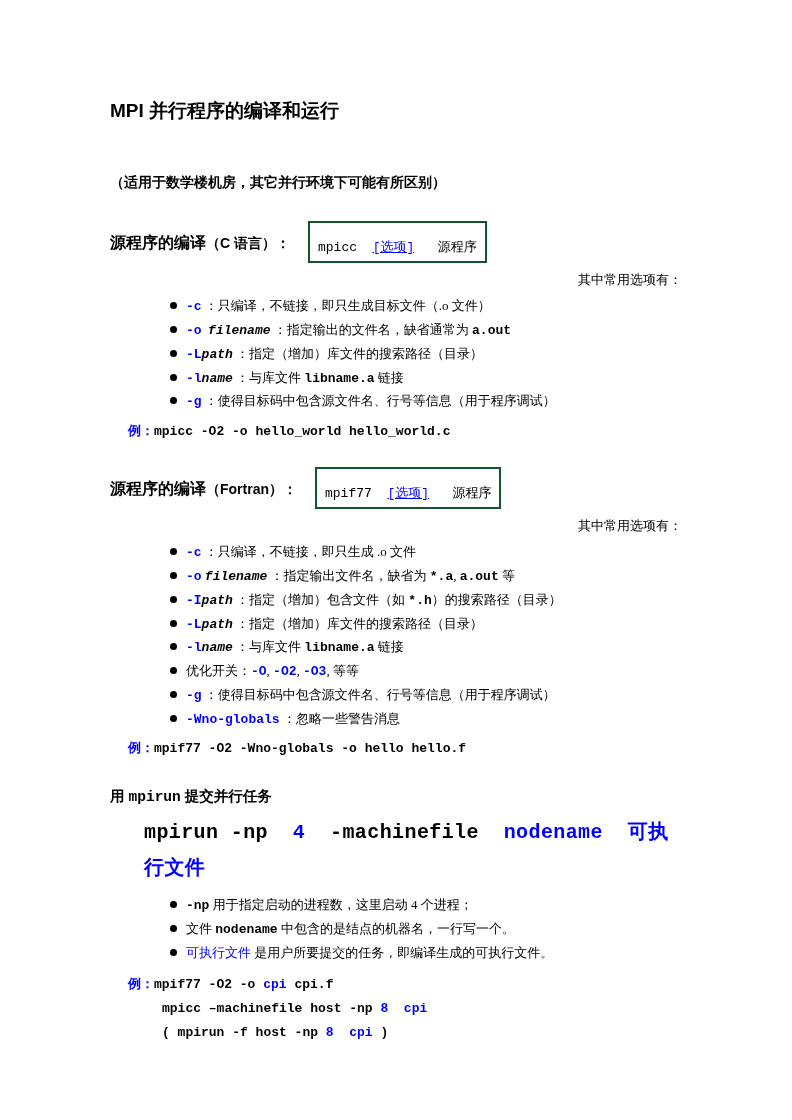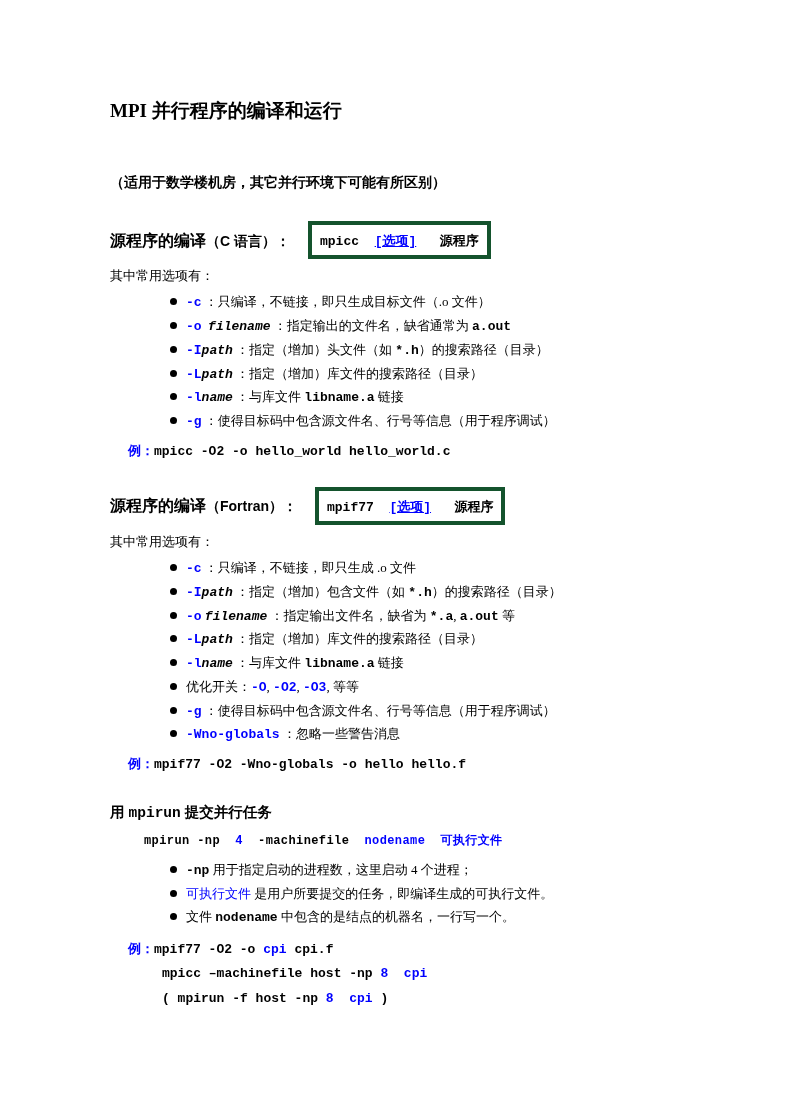--- a/index.html
+++ b/index.html
@@ -12,21 +12,21 @@
       color: #000;
       padding: 95px 110px 60px 110px;
       line-height: 1.7;
     }
     .mono { font-family: "Courier New", Consolas, monospace; font-weight: bold; }
     .blue { color: #0000ff; }
     h1 {
       font-size: 19px;
       font-weight: bold;
       margin-bottom: 10px;
-      font-family: Liberation Serif, serif;
+      font-family: Liberation Sans, sans-serif;
     }
     .subtitle {
       font-size: 14px;
       font-weight: bold;
       margin-bottom: 26px;
       font-family: "SimHei", "Heiti SC", sans-serif;
       margin-top: 44px;
     }
     .sect-row {
       display: flex;
@@ -34,28 +34,28 @@
       margin-bottom: 6px;
       gap: 18px;
     }
     .sect-head {
       font-size: 16px;
       font-weight: bold;
       font-family: "SimHei", "Heiti SC", sans-serif;
     }
     .sect-head .paren { font-size: 14px; }
     .boxcmd {
-      border: 4px solid #14532d;
-      padding: 6px 8px 2px 8px;
+      border: 2px solid #14532d;
+      padding: 14px 8px 2px 8px;
       font-family: "Courier New", Consolas, monospace;
-      font-weight: bold;
+      font-weight: normal;
       font-size: 13px;
       display: inline-block;
     }
-    .intro { margin: 2px 0 4px 0; }
+    .intro { margin: 2px 0 4px 12px; text-align: right; }
     ul.bullets {
       list-style: none;
       margin: 0 0 6px 60px;
     }
     ul.bullets li {
       position: relative;
       padding-left: 16px;
       line-height: 1.75;
     }
     ul.bullets li::before {
@@ -77,21 +77,21 @@
     .example-label { color: #0000ff; font-family: "SimSun", serif; }
     .sect3-head {
       font-size: 14.5px;
       font-weight: bold;
       font-family: "SimHei", "Heiti SC", sans-serif;
       margin-bottom: 4px;
     }
     .cmdline {
       font-family: "Courier New", Consolas, monospace;
       font-weight: bold;
-      font-size: 12px;
+      font-size: 20px;
       margin: 0 0 8px 34px;
       letter-spacing: 0.4px;
     }
     .ex3 {
       margin: 8px 0 0 18px;
       font-family: "Courier New", Consolas, monospace;
       font-weight: bold;
       font-size: 13px;
       line-height: 1.85;
     }
@@ -110,60 +110,59 @@
     <span>源程序的编译</span><span class="paren">（C 语言）：</span>
   </div>
   <div class="boxcmd">
     <span>mpicc</span>&nbsp;&nbsp;<span class="blue underline">[选项]</span>&nbsp;&nbsp;&nbsp;<span>源程序</span>
   </div>
 </div>
 <div class="intro">其中常用选项有：</div>
 <ul class="bullets">
   <li><span class="blue mono">-c</span><span> ：只编译，不链接，即只生成目标文件（.o 文件）</span></li>
   <li><span class="blue mono">-o</span> &nbsp;<span class="mono italic">filename</span><span> ：指定输出的文件名，缺省通常为 </span><span class="mono">a.out</span></li>
-  <li><span class="blue mono">-I</span><span class="mono italic">path</span><span> ：指定（增加）头文件（如 </span><span class="mono">*.h</span><span>）的搜索路径（目录）</span></li>
   <li><span class="blue mono">-L</span><span class="mono italic">path</span><span> ：指定（增加）库文件的搜索路径（目录）</span></li>
   <li><span class="blue mono">-l</span><span class="mono italic">name</span><span> ：与库文件 </span><span class="mono">libname.a</span><span> 链接</span></li>
   <li><span class="blue mono">-g</span><span> ：使得目标码中包含源文件名、行号等信息（用于程序调试）</span></li>
 </ul>
 <div class="example">
   <span class="example-label">例：</span><span>mpicc -O2  -o hello_world  hello_world.c</span>
 </div>
 
 <div class="sect-row">
   <div class="sect-head">
     <span>源程序的编译</span><span class="paren">（Fortran）：</span>
   </div>
   <div class="boxcmd">
     <span>mpif77</span>&nbsp;&nbsp;<span class="blue underline">[选项]</span>&nbsp;&nbsp;&nbsp;<span>源程序</span>
   </div>
 </div>
 <div class="intro">其中常用选项有：</div>
 <ul class="bullets">
   <li><span class="blue mono">-c</span><span> ：只编译，不链接，即只生成 .o 文件</span></li>
+  <li><span class="blue mono">-o</span> <span class="mono italic">filename</span><span> ：指定输出文件名，缺省为 </span><span class="mono">*.a</span><span>, </span><span class="mono">a.out</span><span> 等</span></li>
   <li><span class="blue mono">-I</span><span class="mono italic">path</span><span> ：指定（增加）包含文件（如 </span><span class="mono">*.h</span><span>）的搜索路径（目录）</span></li>
-  <li><span class="blue mono">-o</span> <span class="mono italic">filename</span><span> ：指定输出文件名，缺省为 </span><span class="mono">*.a</span><span>, </span><span class="mono">a.out</span><span> 等</span></li>
   <li><span class="blue mono">-L</span><span class="mono italic">path</span><span> ：指定（增加）库文件的搜索路径（目录）</span></li>
   <li><span class="blue mono">-l</span><span class="mono italic">name</span><span> ：与库文件 </span><span class="mono">libname.a</span><span> 链接</span></li>
   <li><span>优化开关：</span><span class="blue mono">-O</span><span>, </span><span class="blue mono">-O2</span><span>, </span><span class="blue mono">-O3</span><span>, 等等</span></li>
   <li><span class="blue mono">-g</span><span> ：使得目标码中包含源文件名、行号等信息（用于程序调试）</span></li>
   <li><span class="blue mono">-Wno-globals</span><span> ：忽略一些警告消息</span></li>
 </ul>
 <div class="example">
   <span class="example-label">例：</span><span>mpif77 -O2 -Wno-globals -o hello hello.f</span>
 </div>
 
 <div class="sect3-head">
   <span>用 </span><span class="mono">mpirun</span><span> 提交并行任务</span>
 </div>
 <div class="cmdline">
   <span>mpirun  -np</span>&nbsp;&nbsp;<span class="blue">4</span>&nbsp;&nbsp;<span>-machinefile</span>&nbsp;&nbsp;<span class="blue">nodename</span>&nbsp;&nbsp;<span class="blue" style="font-family:'SimSun',serif;">可执行文件</span>
 </div>
 <ul class="bullets">
   <li><span class="mono">-np</span><span> 用于指定启动的进程数，这里启动 4 个进程；</span></li>
+  <li><span>文件 </span><span class="mono">nodename</span><span> 中包含的是结点的机器名，一行写一个。</span></li>
   <li><span class="blue">可执行文件</span><span> 是用户所要提交的任务，即编译生成的可执行文件。</span></li>
-  <li><span>文件 </span><span class="mono">nodename</span><span> 中包含的是结点的机器名，一行写一个。</span></li>
 </ul>
 <div class="ex3">
   <span class="example-label">例：</span><span>mpif77 -O2 -o </span><span class="blue">cpi</span><span>  cpi.f</span>
   <span class="indent"><span>mpicc –machinefile host -np </span><span class="blue">8</span>&nbsp;&nbsp;<span class="blue">cpi</span></span>
   <span class="indent"><span>( mpirun -f host -np </span><span class="blue">8</span>&nbsp;&nbsp;<span class="blue">cpi</span><span> )</span></span>
 </div>
 
 </body></html>

